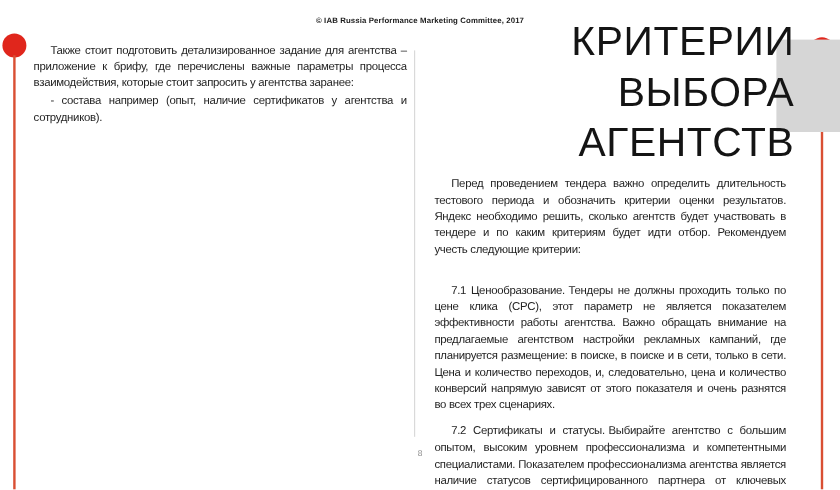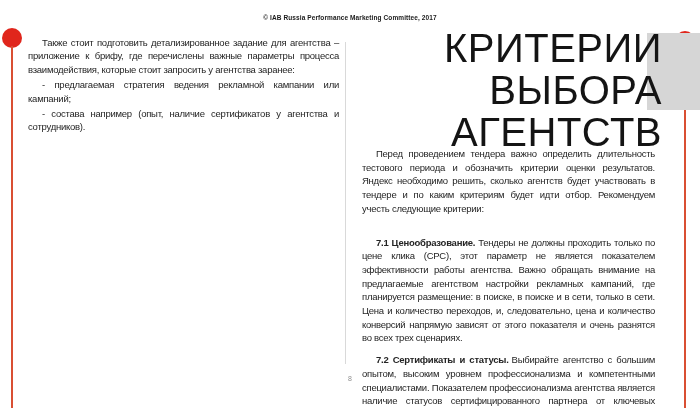--- a/index.html
+++ b/index.html
@@ -35,23 +35,23 @@
   .vline-right { left: 684px; top: 49px; height: 359px; }
 
   
   .title-block {
     position: absolute; left: 647px; top: 33px; width: 53px; height: 77px;
     background: #d6d6d6;
   }
 
   
   .title {
-    position: absolute; top: 27px; right: 38px;
+    position: absolute; top: 14px; right: 38px;
     text-align: right;
-    font-size: 40px; line-height: 42px; font-weight: 400;
+    font-size: 34px; line-height: 42px; font-weight: 400;
     color: #141414; letter-spacing: 0.5px;
     z-index: 2;
   }
 
   
   .divider {
     position: absolute; left: 345px; top: 42px; width: 1px; height: 322px;
     background: #d9d9d9;
   }
 
@@ -63,21 +63,21 @@
     position: absolute; left: 362px; top: 147px; width: 293px;
   }
   .para {
     font-size: 9.5px; line-height: 13.4px; letter-spacing: -0.25px;
     text-align: justify; text-indent: 14px;
     color: #242424;
     margin-bottom: 2px;
     hyphens: manual;
   }
   .right-col .para { line-height: 13.7px; margin-bottom: 0; }
-  .para .lead { font-weight: bold; margin-right: 3px; }
+  .para .lead { font-weight: normal; margin-right: 3px; }
   .sec-71 { margin-top: 20px; }
   .sec-72 { margin-top: 8px; }
 
   
   .page-number {
     position: absolute; top: 375px; left: 0; width: 700px;
     text-align: center; font-size: 7px; color: #909090;
   }
 </style>
 </head>
@@ -93,21 +93,20 @@
 <div class="divider"></div>
 
 <div class="title">
   <div>КРИТЕРИИ</div>
   <div>ВЫБОРА</div>
   <div>АГЕНТСТВ</div>
 </div>
 
 <div class="left-col">
   <p class="para">Также стоит подготовить детализированное задание для агентства – прило­жение к брифу, где перечислены важные параметры процесса взаимодействия, которые стоит запросить у агентства заранее:</p>
-  <p class="para">- предлагаемая стратегия ведения рекламной кампании или кампаний;</p>
   <p class="para">- состава например (опыт, наличие сертификатов у агентства и сотрудников).</p>
 </div>
 
 <div class="right-col">
   <p class="para">Перед проведением тендера важно определить длительность тестового пе­риода и обозначить критерии оценки результатов. Яндекс необходимо решить, сколько агентств будет участвовать в тендере и по каким критериям будет идти отбор. Рекомендуем учесть следующие критерии:</p>
   <p class="para sec-71">
     <span class="lead">7.1 Ценообразование.</span><span>Тендеры не должны проходить только по цене клика (CPC), этот параметр не является показателем эффективности работы агентства. Важно обращать внимание на предлагаемые агентством настройки рекламных кампаний, где планируется размещение: в поиске, в поиске и в сети, только в сети. Цена и количество переходов, и, следовательно, цена и количество конвер­сий напрямую зависят от этого показателя и очень разнятся во всех трех сцена­риях.</span>
   </p>
   <p class="para sec-72">
     <span class="lead">7.2 Сертификаты и статусы.</span><span>Выбирайте агентство с большим опытом, высо­ким уровнем профессионализма и компетентными специалистами. Показателем профессионализма агентства является наличие статусов сертифицированного партнера от ключевых площадок: Google и Яндекс, а также наличие и количе-</span>

